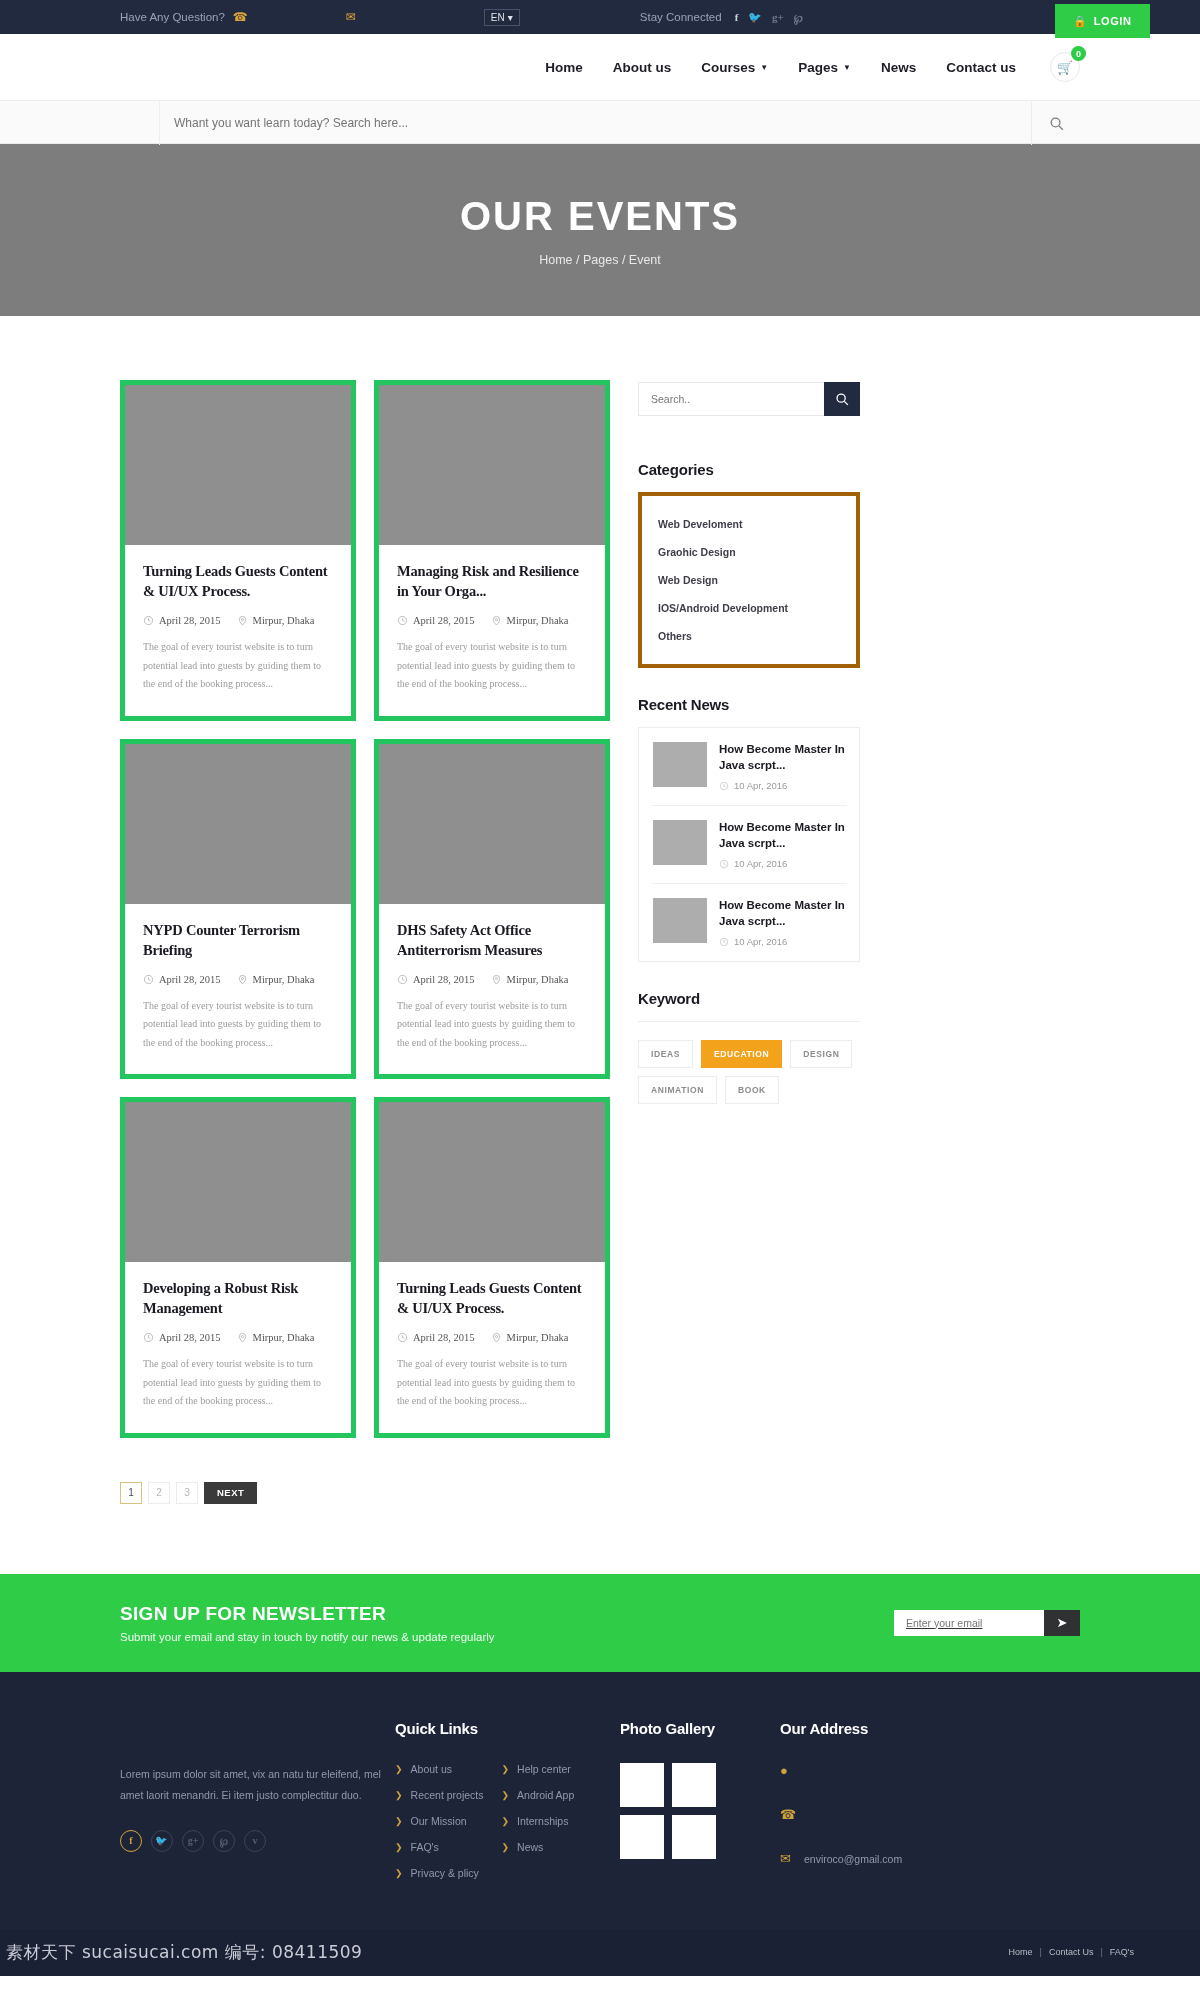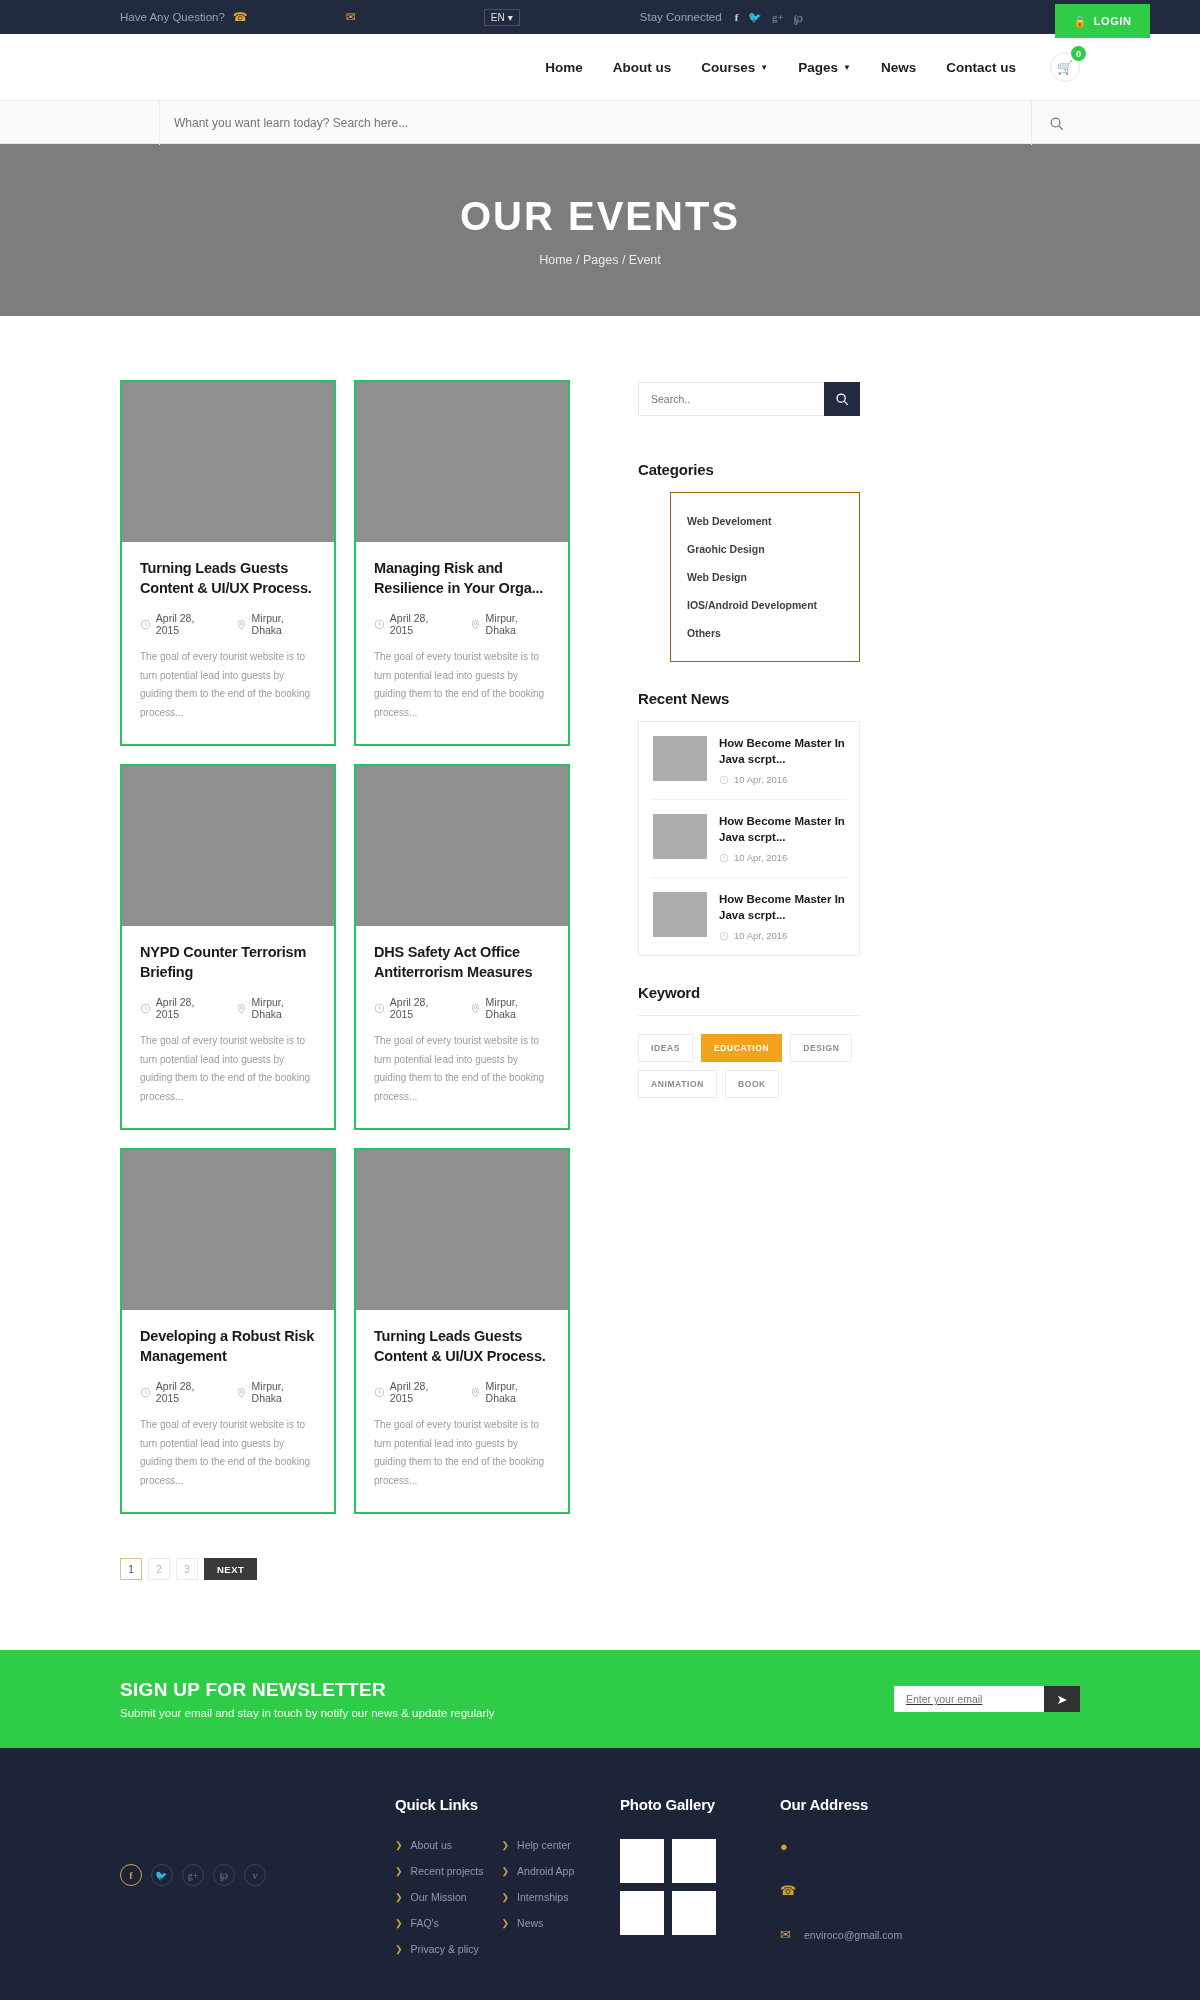--- a/index.html
+++ b/index.html
@@ -97,23 +97,24 @@
   .hero h1 {
     color: #fff; font-size: 40px; letter-spacing: 2px;
     font-weight: 800;
   }
   .crumb { color: #e9e9e9; font-size: 12.5px; }
 
   
   .main { width: 960px; margin: 0 auto; padding: 64px 0 36px; display: flex; gap: 28px; align-items: flex-start; }
   .events-col { width: 490px; display: flex; flex-wrap: wrap; gap: 18px; }
   .card {
-    width: 216px;
-    border: 2px solid #22c55e;
+    width: 236px;
+    border: 5px solid #22c55e;
     background: #fff;
+    font-family: Liberation Serif, serif;
   }
   .card-img { height: 160px; background: #8f8f8f; }
   .card-body { padding: 16px 18px 22px; }
   .card-title { font-size: 14.5px; font-weight: 800; color: #1a1a22; line-height: 1.38; letter-spacing: -.2px; }
   .card-meta { display: flex; gap: 16px; margin-top: 14px; }
   .meta { display: flex; align-items: center; gap: 5px; color: #555; font-size: 10.5px; }
   .meta svg { width: 11px; height: 11px; stroke: #9d9d9d; fill: none; stroke-width: 1.4; }
   .card-text { margin-top: 12px; color: #9b9b9b; font-size: 10px; line-height: 1.85; }
 
   
@@ -123,21 +124,21 @@
     flex: 1; border: 1px solid #e8e8e8; border-right: 0;
     padding-left: 12px; font-size: 10.5px; color: #9b9b9b;
     font-family: "Liberation Sans", sans-serif;
   }
   .side-search button {
     width: 36px; background: #222a3f; border: 0; color: #fff;
     display: flex; align-items: center; justify-content: center; font-size: 13px;
     cursor: pointer;
   }
   .side-title { font-size: 15px; font-weight: 800; color: #1a1a22; margin-bottom: 14px; letter-spacing: -.2px; }
-  .cat-box { border: 1px solid #a16207; padding: 14px 0; margin-left: 32px; }
+  .cat-box { border: 4px solid #a16207; padding: 14px 0; }
   .cat-box li { list-style: none; padding: 8px 16px; font-size: 10.5px; color: #3e3e48; font-weight: 600; }
   .side-block { margin-top: 28px; }
   .news-box { border: 1px solid #ececec; padding: 0 12px; }
   .news-item { display: flex; gap: 12px; padding: 14px 2px; border-bottom: 1px solid #f0f0f0; }
   .news-item:last-child { border-bottom: 0; }
   .news-thumb { width: 54px; height: 45px; background: #adadad; flex: 0 0 54px; }
   .news-title { font-size: 11.5px; font-weight: 800; color: #1a1a22; line-height: 1.35; }
   .news-date { margin-top: 7px; display: flex; align-items: center; gap: 5px; color: #9b9b9b; font-size: 9.5px; }
   .news-date svg { width: 10px; height: 10px; stroke: #b4b4b4; fill: none; stroke-width: 1.4; }
   .kw-rule { border-top: 1px solid #ececec; margin-top: 4px; padding-top: 18px; }
@@ -525,20 +526,21 @@
         <button>
           <span>➤</span>
         </button>
       </div>
     </div>
   </div>
 
   <div class="footer">
     <div class="footer-inner">
       <div class="f-about">
+        <p>Lorem ipsum dolor sit amet, vix an natu tur eleifend, mel amet laorit menandri. Ei item justo complectitur duo.</p>
         <div class="f-social">
           <span class="f-soc fb">f</span>
           <span class="f-soc">🐦</span>
           <span class="f-soc">g+</span>
           <span class="f-soc">℘</span>
           <span class="f-soc">v</span>
         </div>
       </div>
 
       <div class="f-links">

